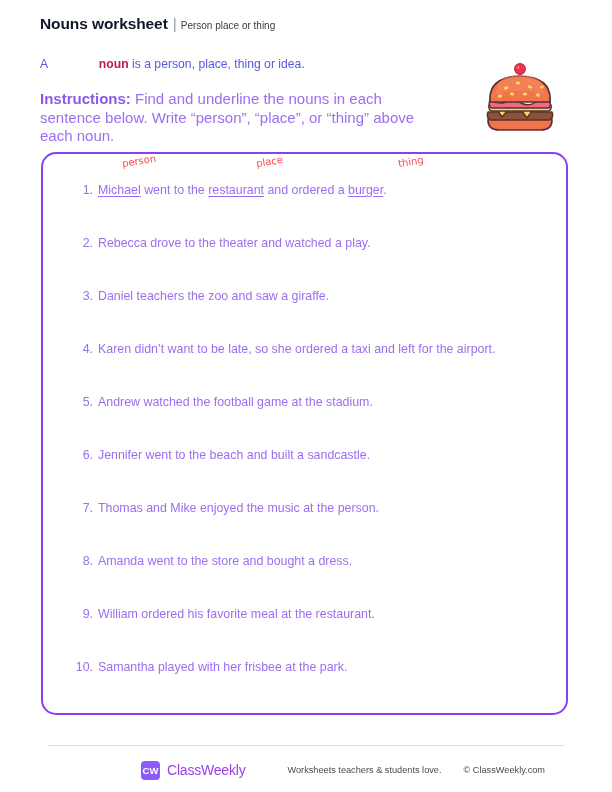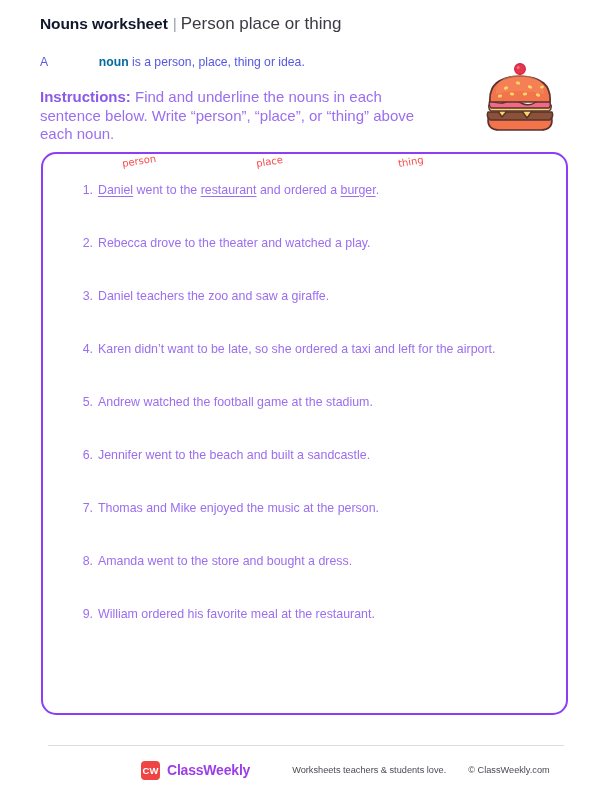--- a/index.html
+++ b/index.html
@@ -35,32 +35,32 @@
     letter-spacing: -0.1px;
   }
   .title-sep {
     color: #9aa0a8;
     font-weight: 300;
     margin: 0 4px 0 5px;
   }
   .title-sub {
     font-weight: normal;
     color: #3b3b44;
-    font-size: 17px;
+    font-size: 10px;
   }
 
   .definition {
     margin-top: 20px;
     font-size: 12.2px;
     line-height: 17px;
     color: #5558e0;
   }
   .definition b {
     font-weight: bold;
-    color: #0369a1;
+    color: #be185d;
     padding-left: 48px;
   }
 
   .instructions {
     margin-top: 17px;
     font-size: 15px;
     line-height: 18.5px;
     color: #9b6ef0;
     max-width: 382px;
   }
@@ -160,33 +160,33 @@
   }
   .brand {
     display: flex;
     align-items: center;
     margin-left: 93px;
   }
   .logo-mark {
     width: 19px;
     height: 19px;
     border-radius: 4px;
-    background: #ef4444;
+    background: #8b5cf6;
     color: #ffffff;
     font-size: 9.5px;
     font-weight: bold;
     display: flex;
     align-items: center;
     justify-content: center;
     letter-spacing: 0.2px;
   }
   .brand-name {
     margin-left: 7px;
     font-size: 14px;
-    font-weight: bold;
+    font-weight: normal;
     color: #9b3ee8;
     letter-spacing: -0.2px;
   }
   .tagline {
     margin-left: 42px;
     font-size: 9.2px;
     color: #4a4a52;
     white-space: nowrap;
   }
   .copyright {
@@ -250,21 +250,21 @@
   <div class="qlist">
 
     <div class="qrow">
       <div class="annots">
         <span class="annot annot-person">person</span>
         <span class="annot annot-place">place</span>
         <span class="annot annot-thing">thing</span>
       </div>
       <div class="qline">
         <span class="qnum">1.</span>
-        <span class="qtext"><u>Daniel</u><span> went to the </span><u>restaurant</u><span> and ordered a </span><u>burger</u><span>.</span></span>
+        <span class="qtext"><u>Michael</u><span> went to the </span><u>restaurant</u><span> and ordered a </span><u>burger</u><span>.</span></span>
       </div>
     </div>
 
     <div class="qrow">
       <div class="qline">
         <span class="qnum">2.</span>
         <span class="qtext">Rebecca drove to the theater and watched a play.</span>
       </div>
     </div>
 
@@ -310,20 +310,26 @@
       </div>
     </div>
 
     <div class="qrow">
       <div class="qline">
         <span class="qnum">9.</span>
         <span class="qtext">William ordered his favorite meal at the restaurant.</span>
       </div>
     </div>
 
+    <div class="qrow">
+      <div class="qline">
+        <span class="qnum">10.</span>
+        <span class="qtext">Samantha played with her frisbee at the park.</span>
+      </div>
+    </div>
 
   </div>
 </div>
 
 <div class="divider"></div>
 
 <div class="footer">
   <div class="brand">
     <div class="logo-mark">CW</div>
     <div class="brand-name">ClassWeekly</div>

